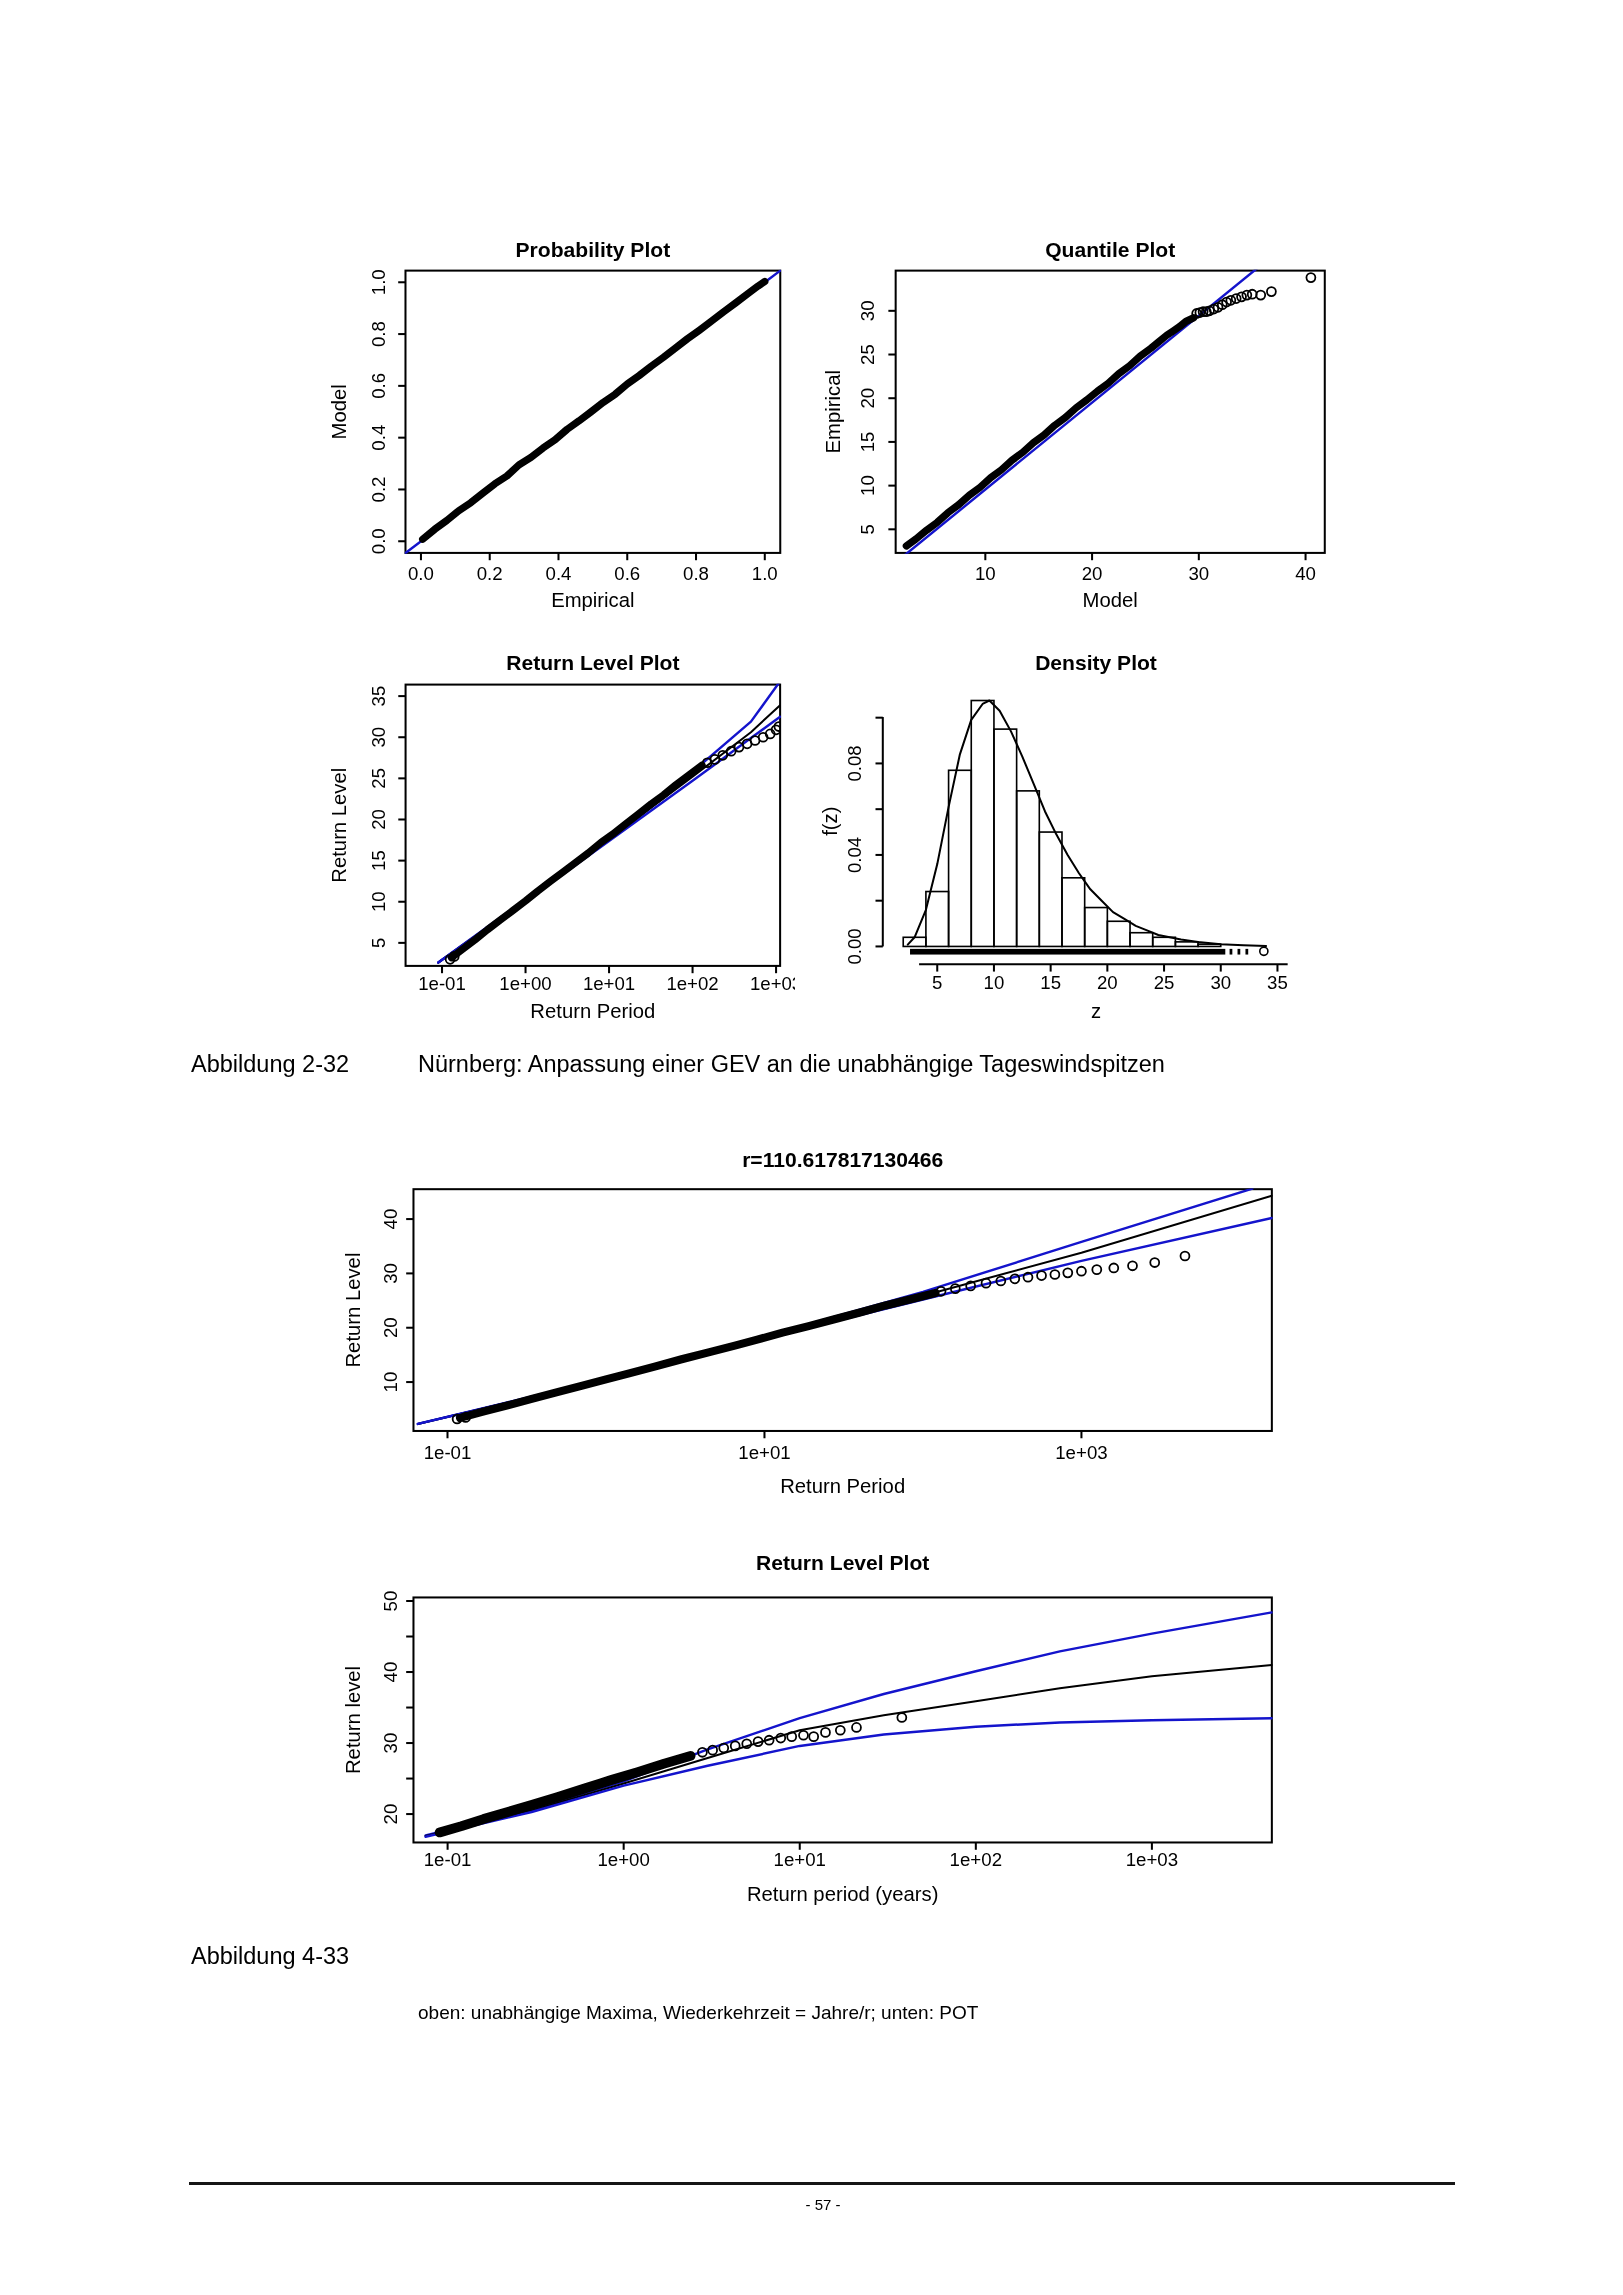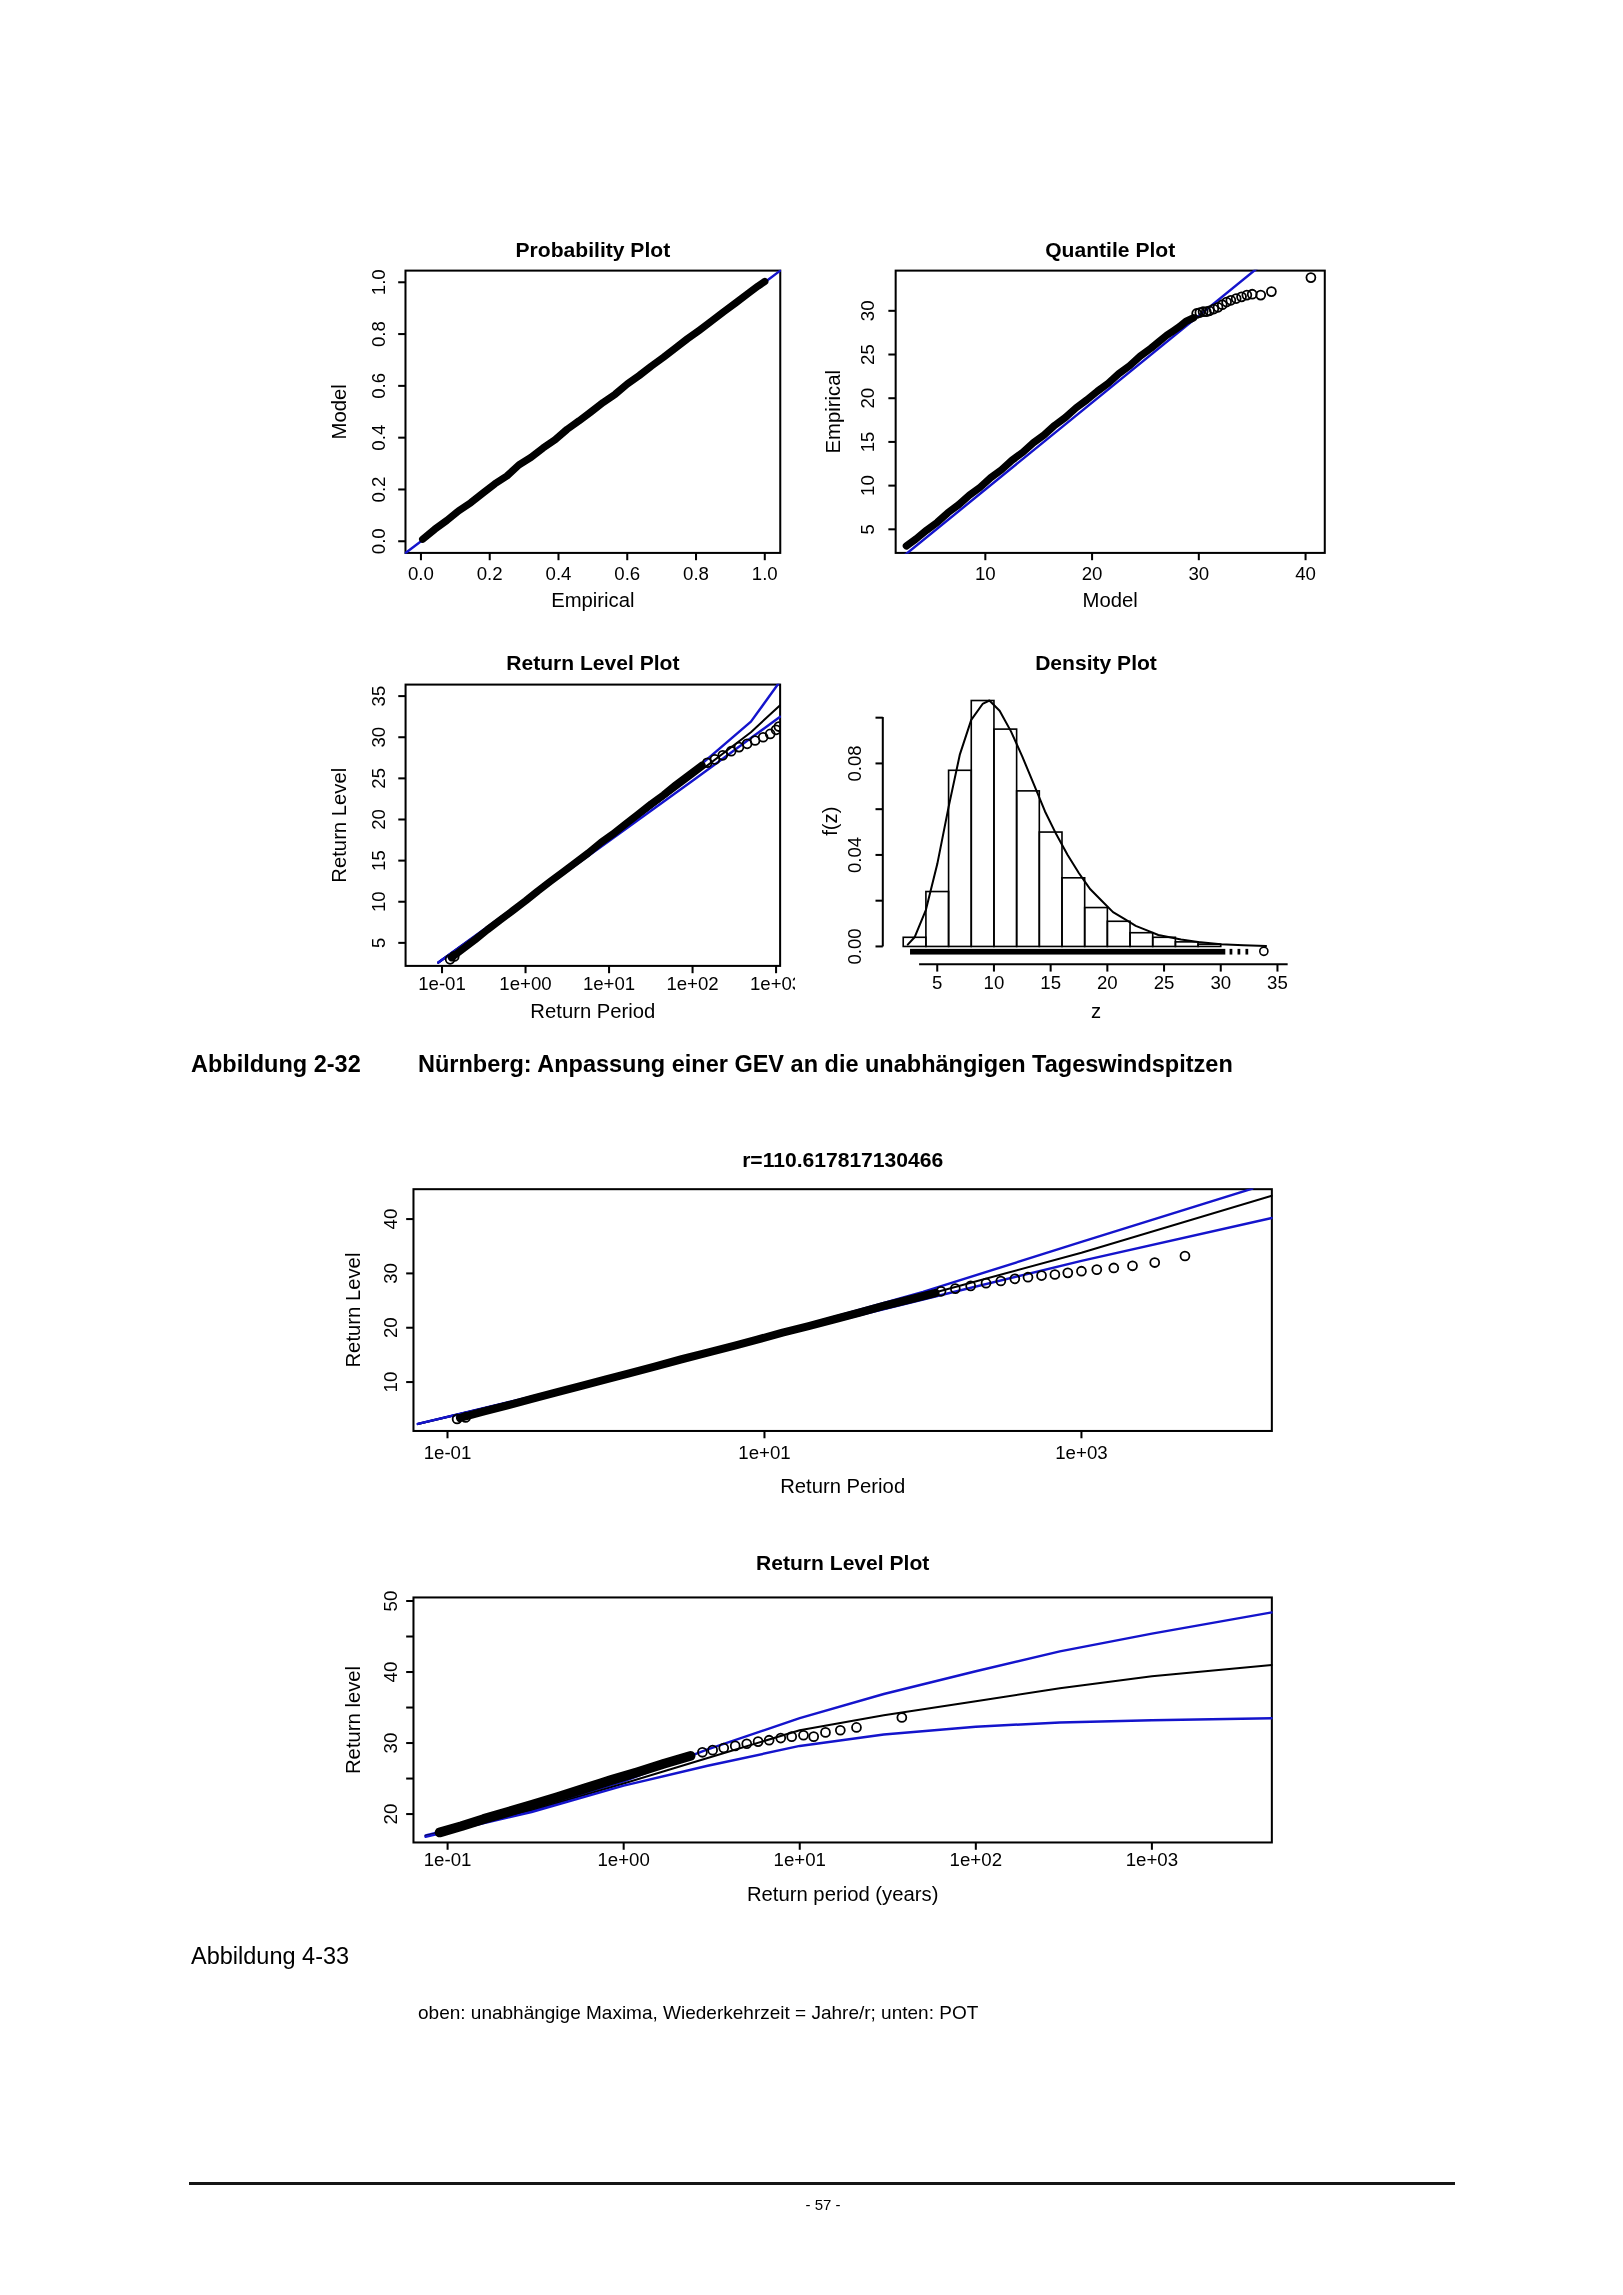--- a/index.html
+++ b/index.html
@@ -11,21 +11,21 @@
   .chart svg{display:block;}
   #c-prob {left:308px;top:226px;width:487px;height:391px;}
   #c-quant{left:804px;top:226px;width:537px;height:391px;}
   #c-rl1  {left:308px;top:640px;width:487px;height:394px;}
   #c-dens {left:804px;top:640px;width:537px;height:394px;}
   #c-fig2 {left:308px;top:1128px;width:1032px;height:382px;}
   #c-fig3 {left:308px;top:1534px;width:1032px;height:406px;}
   .caption{position:absolute;font-size:23.5px;line-height:28px;white-space:nowrap;}
   .caption .cap-label{position:absolute;left:0;top:0;}
   .caption .cap-text{position:absolute;left:227px;top:0;}
-  #cap32{left:191px;top:1050px;width:1299px;height:32px;font-weight:bold;}
+  #cap32{left:191px;top:1050px;width:1299px;height:32px;}
   #cap33{left:191px;top:1942px;width:1299px;height:32px;}
   #cap33b{left:418px;top:2002px;font-size:19px;white-space:nowrap;position:absolute;}
   #footer-rule{position:absolute;left:189px;top:2182px;width:1266px;height:3.2px;background:#161616;}
   #page-number{position:absolute;left:191px;top:2196px;width:1264px;text-align:center;font-size:15px;}
 </style>
 </head>
 <body>
 
 <div id="page">
 
@@ -235,21 +235,21 @@
           <rect x="524.7624277456648" y="381" width="3.4" height="7" fill="#000"></rect>
           <rect x="534.5543352601156" y="381" width="3.4" height="7" fill="#000"></rect>
           <rect x="544.3462427745665" y="381" width="3.4" height="7" fill="#000"></rect>
           <circle cx="567.028901734104" cy="384" r="5" fill="none" stroke="#000" stroke-width="2"></circle>
         </g>
       </svg>
     </div>
 
   <div class="caption" id="cap32">
     <span class="cap-label">Abbildung 2-32</span>
-    <span class="cap-text">Nürnberg: Anpassung einer GEV an die unabhängigen Tageswindspitzen</span>
+    <span class="cap-text">Nürnberg: Anpassung einer GEV an die unabhängige Tageswindspitzen</span>
   </div>
 
   <div class="chart" id="c-fig2">
       <svg width="1032" height="382" viewBox="0 0 1272 470">
         <defs>
           <clipPath id="clip4">
             <rect x="129" y="74" width="1060" height="300"></rect>
           </clipPath>
         </defs>
         <rect x="130" y="75" width="1058" height="298" fill="none" stroke="#000" stroke-width="2.5"></rect>

